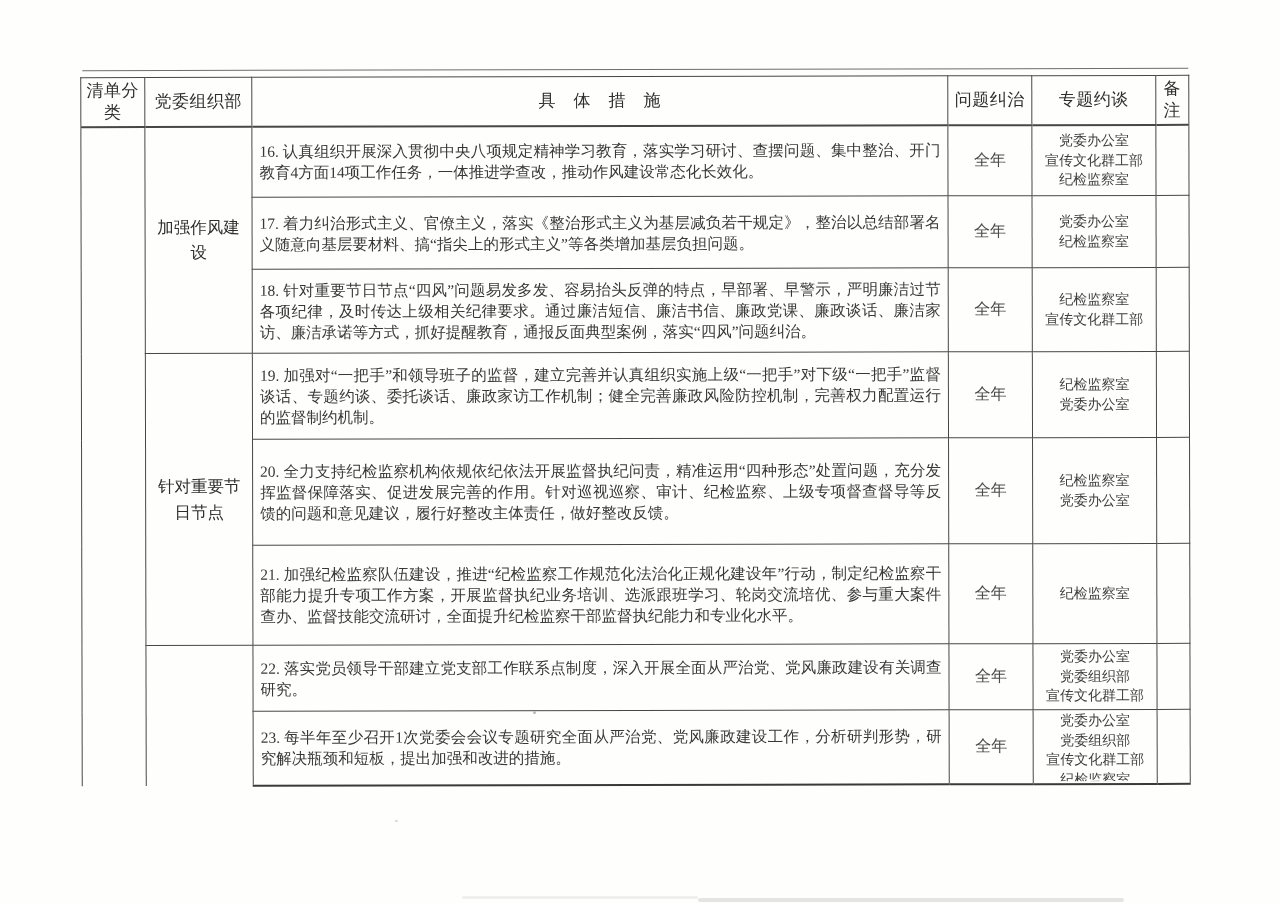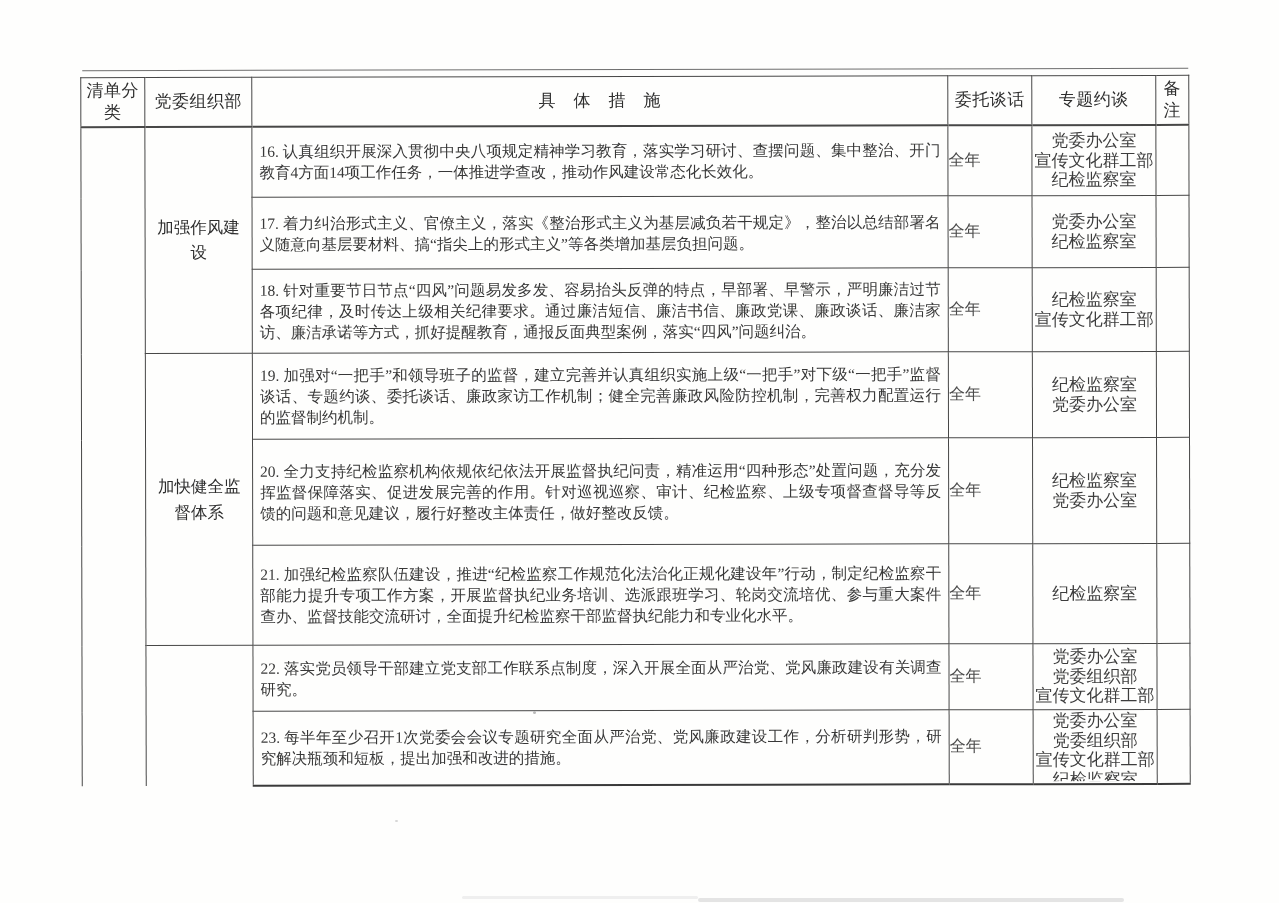--- a/index.html
+++ b/index.html
@@ -14,22 +14,22 @@
   table{border-collapse:collapse;table-layout:fixed;width:1108px;}
   th,td{border:1.4px solid #474747;vertical-align:middle;padding:0;overflow:hidden;}
   thead tr{height:49px;}
   th{
     font-size:17px;font-weight:normal;text-align:center;line-height:1.3;
     white-space:pre-line;border-bottom-width:2.6px;letter-spacing:.5px;color:#2e2e2e;
   }
   td.cat{text-align:center;}
   td.proj{font-size:16.5px;text-align:center;line-height:1.55;padding:0 5px;color:#2e2e2e;margin-left:44px;}
   td.meas{font-size:15.5px;line-height:21px;text-align:justify;padding:3px 7px;color:#383838;}
-  td.dl{font-size:16px;color:#4a4a4a;}
-  td.dept{font-size:17px;text-align:center;color:#3d3d3d;}
+  td.dl{font-size:16px;text-align:center;color:#4a4a4a;}
+  td.dept{font-size:14px;text-align:center;color:#3d3d3d;}
   .dept-lines{line-height:19.5px;}
   .dept-lines.clip{max-height:70px;overflow:hidden;}
   .no-b{border-bottom:none !important;}
   tbody tr:last-child td{border-bottom-width:2.2px;border-bottom-color:#3a3a3a;}
   .speck{position:absolute;border-radius:50%;background:#b9b9b9;}
   .smudge{position:absolute;border-radius:2px;}
 </style>
 </head>
 <body>
 
@@ -44,21 +44,21 @@
         <col style="width:84px">
           <col style="width:124px">
           <col style="width:33px">
       </colgroup>
       <thead>
         <tr>
           <th>清单分
 类</th>
           <th>党委组织部</th>
           <th>具　体　措　施</th>
-          <th>委托谈话</th>
+          <th>问题纠治</th>
           <th>专题约谈</th>
           <th>备
 注</th>
         </tr>
       </thead>
       <tbody>
           <tr style="height: 71px;">
             <td class="cat no-b" rowspan="8"></td>
             <td class="proj" rowspan="3">加强作风建设</td>
             <td class="meas">16. 认真组织开展深入贯彻中央八项规定精神学习教育，落实学习研讨、查摆问题、集中整治、开门教育4方面14项工作任务，一体推进学查改，推动作风建设常态化长效化。</td>
@@ -88,21 +88,21 @@
             <td class="dl">全年</td>
             <td class="dept">
               <div class="dept-lines">
                 <div>纪检监察室</div>
                 <div>宣传文化群工部</div>
               </div>
             </td>
             <td class="rem"></td>
           </tr>
           <tr style="height: 86px;">
-            <td class="proj" rowspan="3">加快健全监督体系</td>
+            <td class="proj" rowspan="3">针对重要节日节点</td>
             <td class="meas">19. 加强对“一把手”和领导班子的监督，建立完善并认真组织实施上级“一把手”对下级“一把手”监督谈话、专题约谈、委托谈话、廉政家访工作机制；健全完善廉政风险防控机制，完善权力配置运行的监督制约机制。</td>
             <td class="dl">全年</td>
             <td class="dept">
               <div class="dept-lines">
                 <div>纪检监察室</div>
                 <div>党委办公室</div>
               </div>
             </td>
             <td class="rem"></td>
           </tr>

